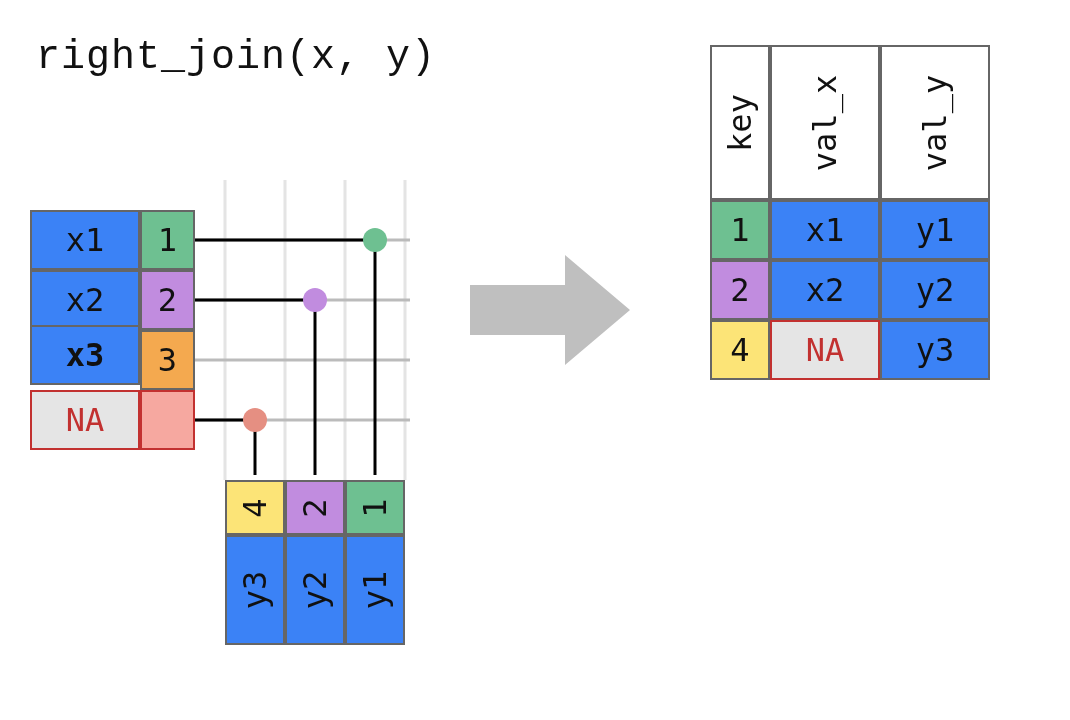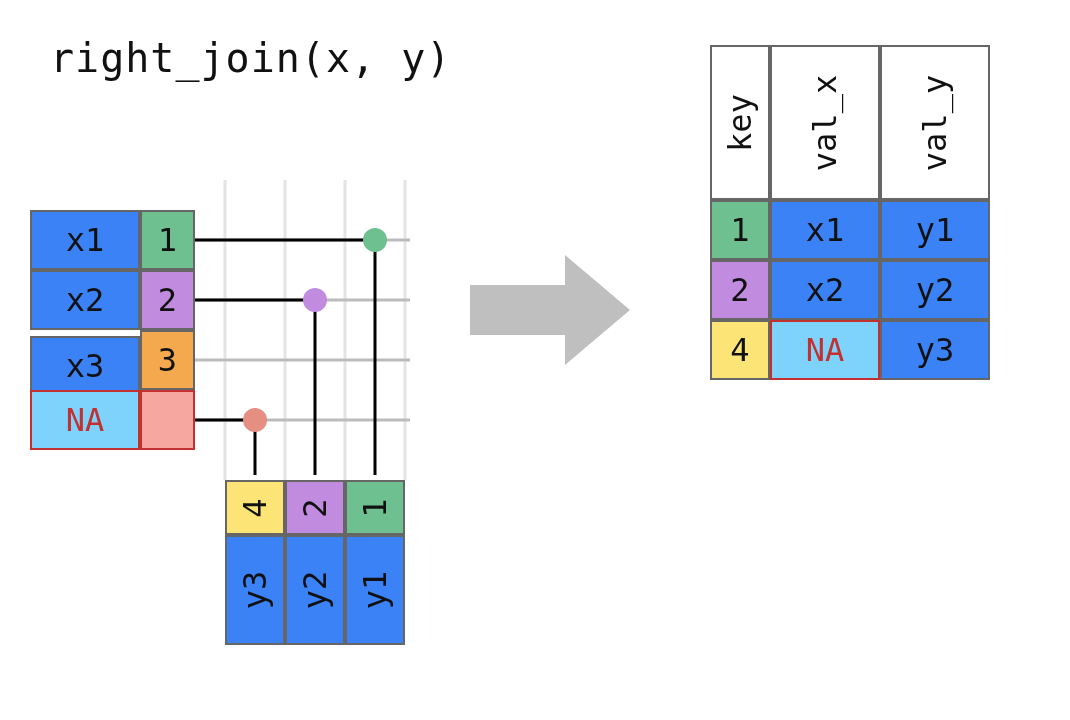--- a/index.html
+++ b/index.html
@@ -7,41 +7,42 @@
     padding: 0;
     width: 1070px;
     height: 720px;
     background: #ffffff;
     font-family: ui-monospace, "SFMono-Regular", Menlo, Consolas, monospace;
   }
   .stage { position: relative; width: 1070px; height: 720px; }
 
   .title {
     position: absolute;
-    left: 50px; top: 35px;
+    left: 36px; top: 35px;
     font-size: 40px;
     letter-spacing: 1px;
     color: #111;
+    font-family: Liberation Mono, monospace;
   }
 
   
   .cell {
     box-sizing: border-box;
     border: 2px solid #666;
     display: flex;
     align-items: center;
     justify-content: center;
     font-size: 32px;
     color: #111;
     position: absolute;
     background: #3b82f6;
   }
   .na-text { color: #c23130; }
   .na-outline {
-    background: #7dd3fc;
+    background: #e5e5e5;
     border-color: #c23130;
   }
   .na-fill {
     background: #f6a8a0;
     border-color: #c23130;
   }
 
   
   .k-green  { background: #6ec091; }
   .k-purple { background: #c18cdf; }
@@ -88,21 +89,21 @@
   </svg>
 
   <div>
 
     <div class="cell" style="left:30px;  top:210px; width:110px; height:60px;">x1</div>
     <div class="cell k-green" style="left:140px; top:210px; width:55px; height:60px;">1</div>
 
     <div class="cell" style="left:30px;  top:270px; width:110px; height:60px;">x2</div>
     <div class="cell k-purple" style="left:140px; top:270px; width:55px; height:60px;">2</div>
 
-    <div class="cell" style="left:30px;  top:336px; width:110px; height:60px;">x3</div>
+    <div class="cell" style="left:30px;  top:325px; width:110px; height:60px;font-weight:bold;">x3</div>
     <div class="cell k-orange" style="left:140px; top:330px; width:55px; height:60px;">3</div>
 
     <div class="cell na-outline na-text" style="left:30px;  top:390px; width:110px; height:60px;">NA</div>
     <div class="cell na-fill" style="left:140px; top:390px; width:55px; height:60px;"></div>
   </div>
 
   <div>
 
     <div class="cell k-yellow" style="left:225px; top:480px; width:60px; height:55px;">
       <span style="transform:rotate(-90deg);">4</span>

